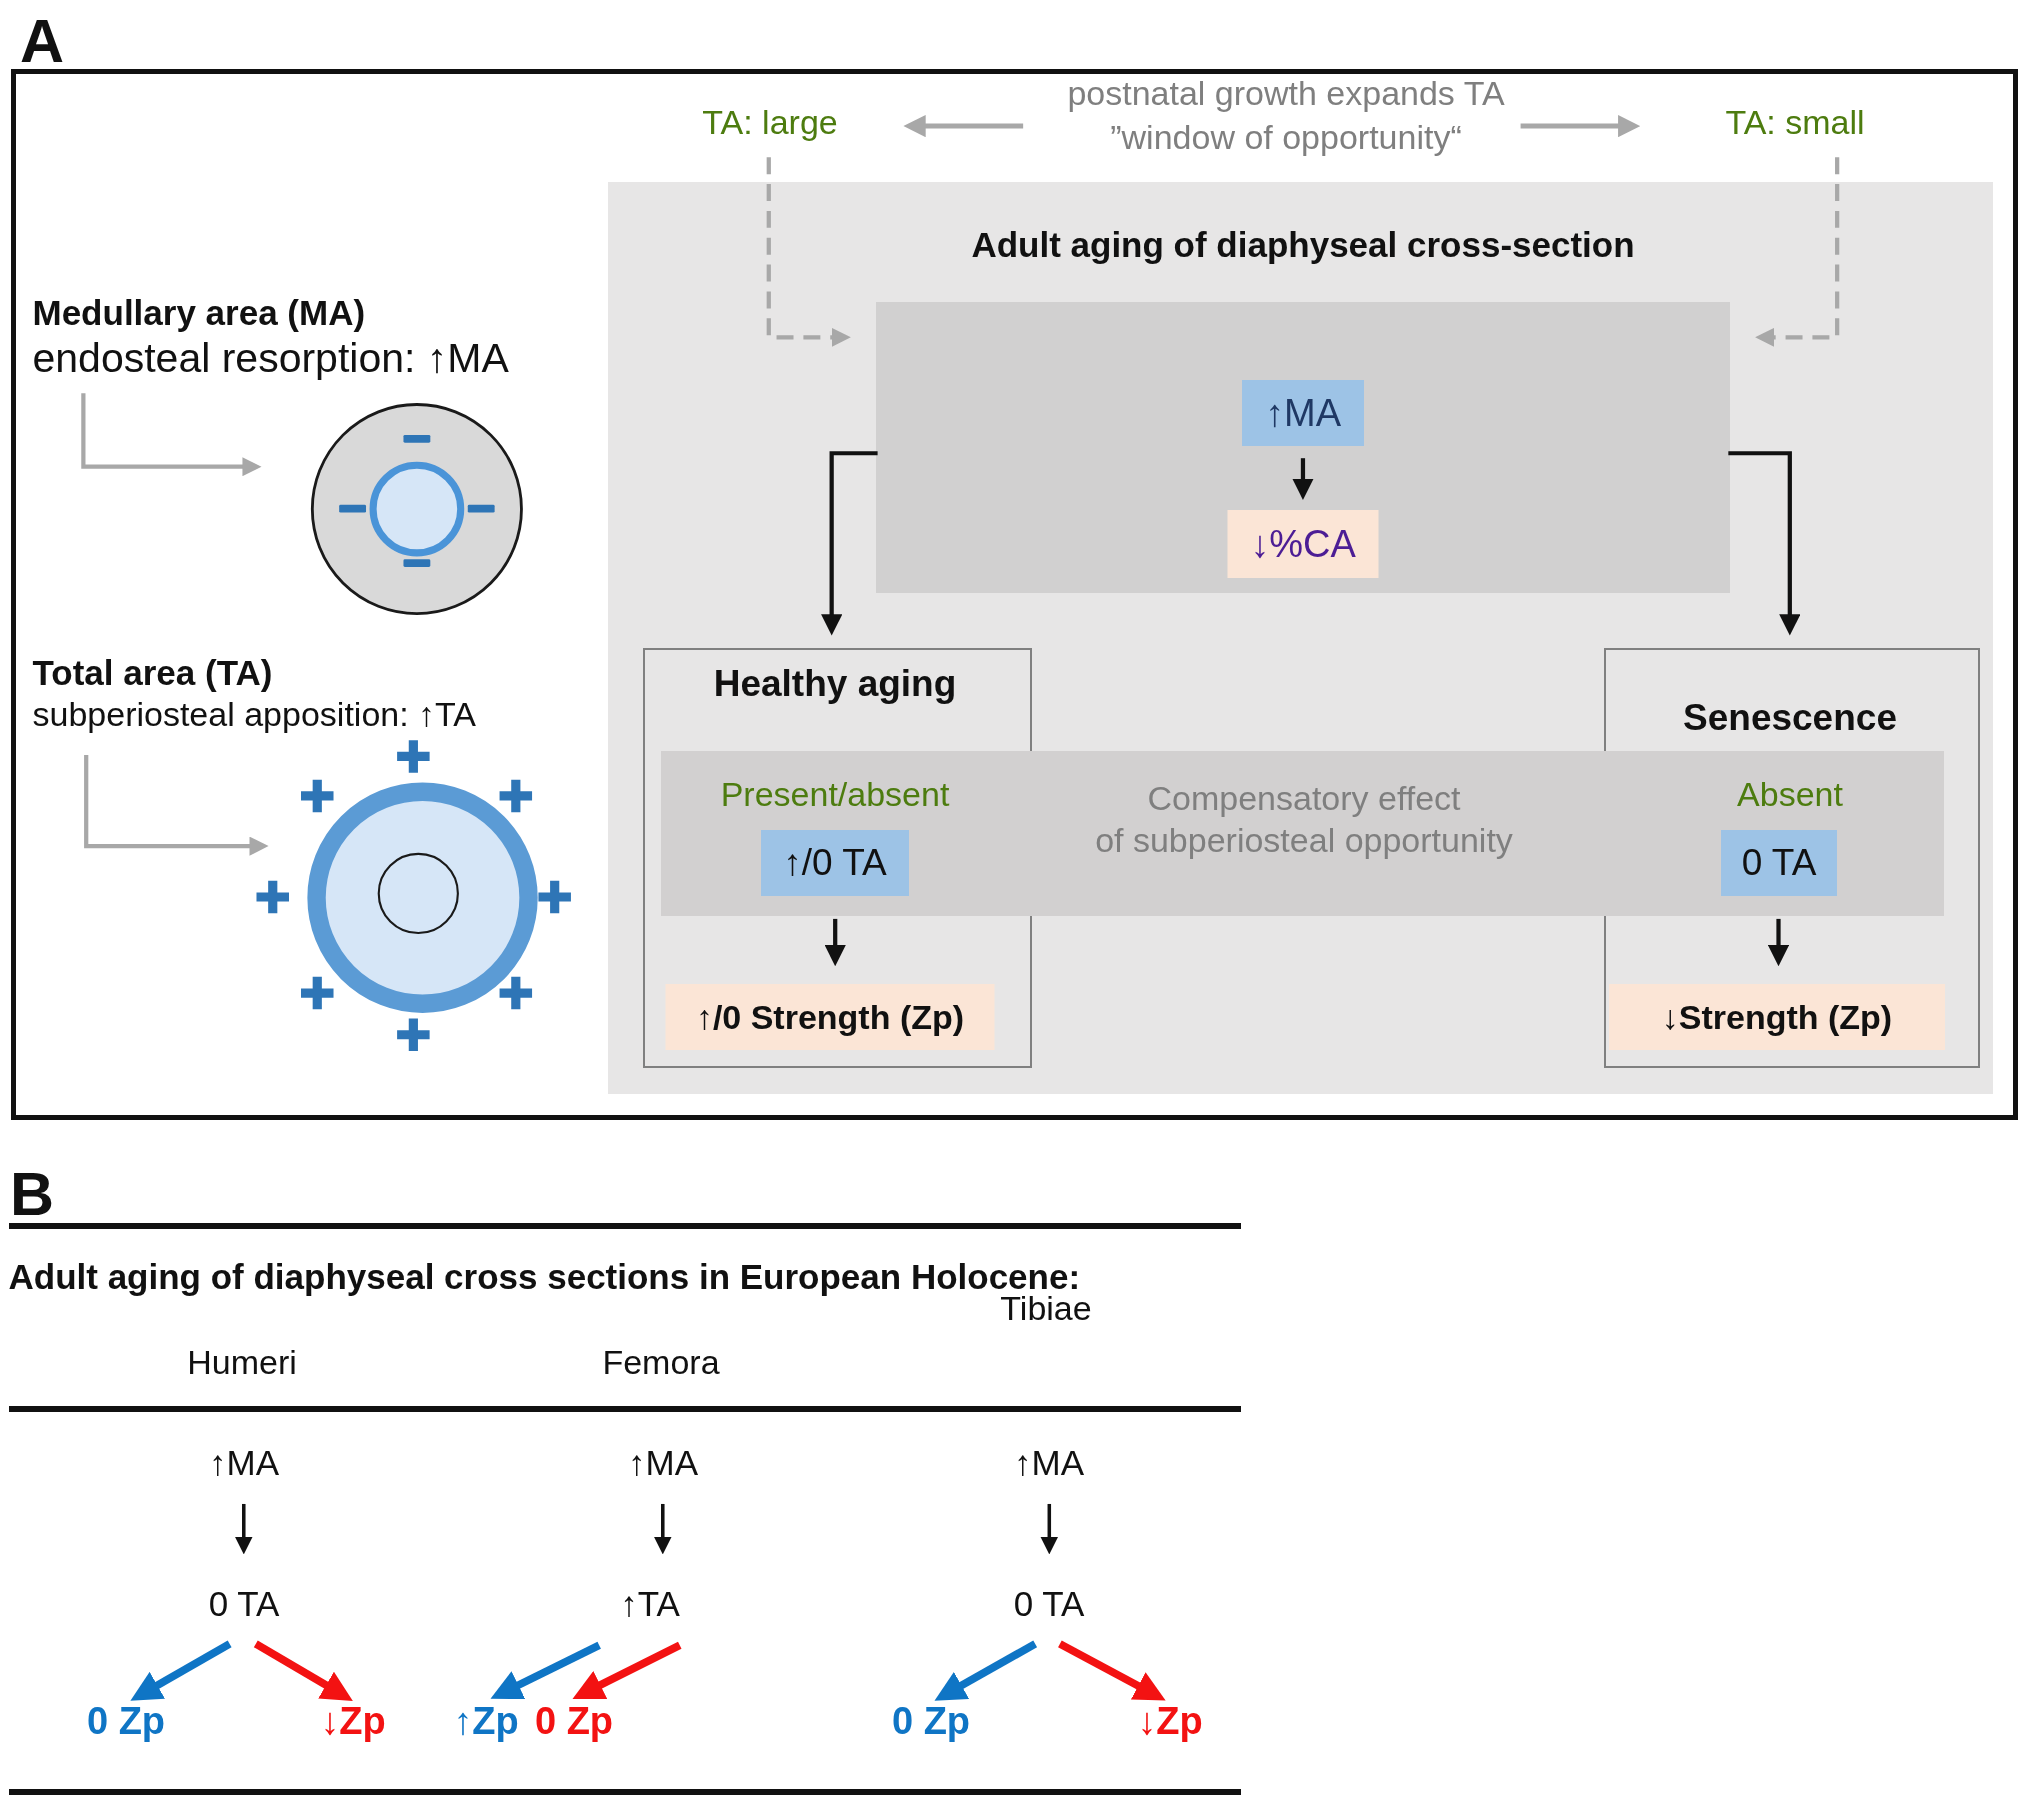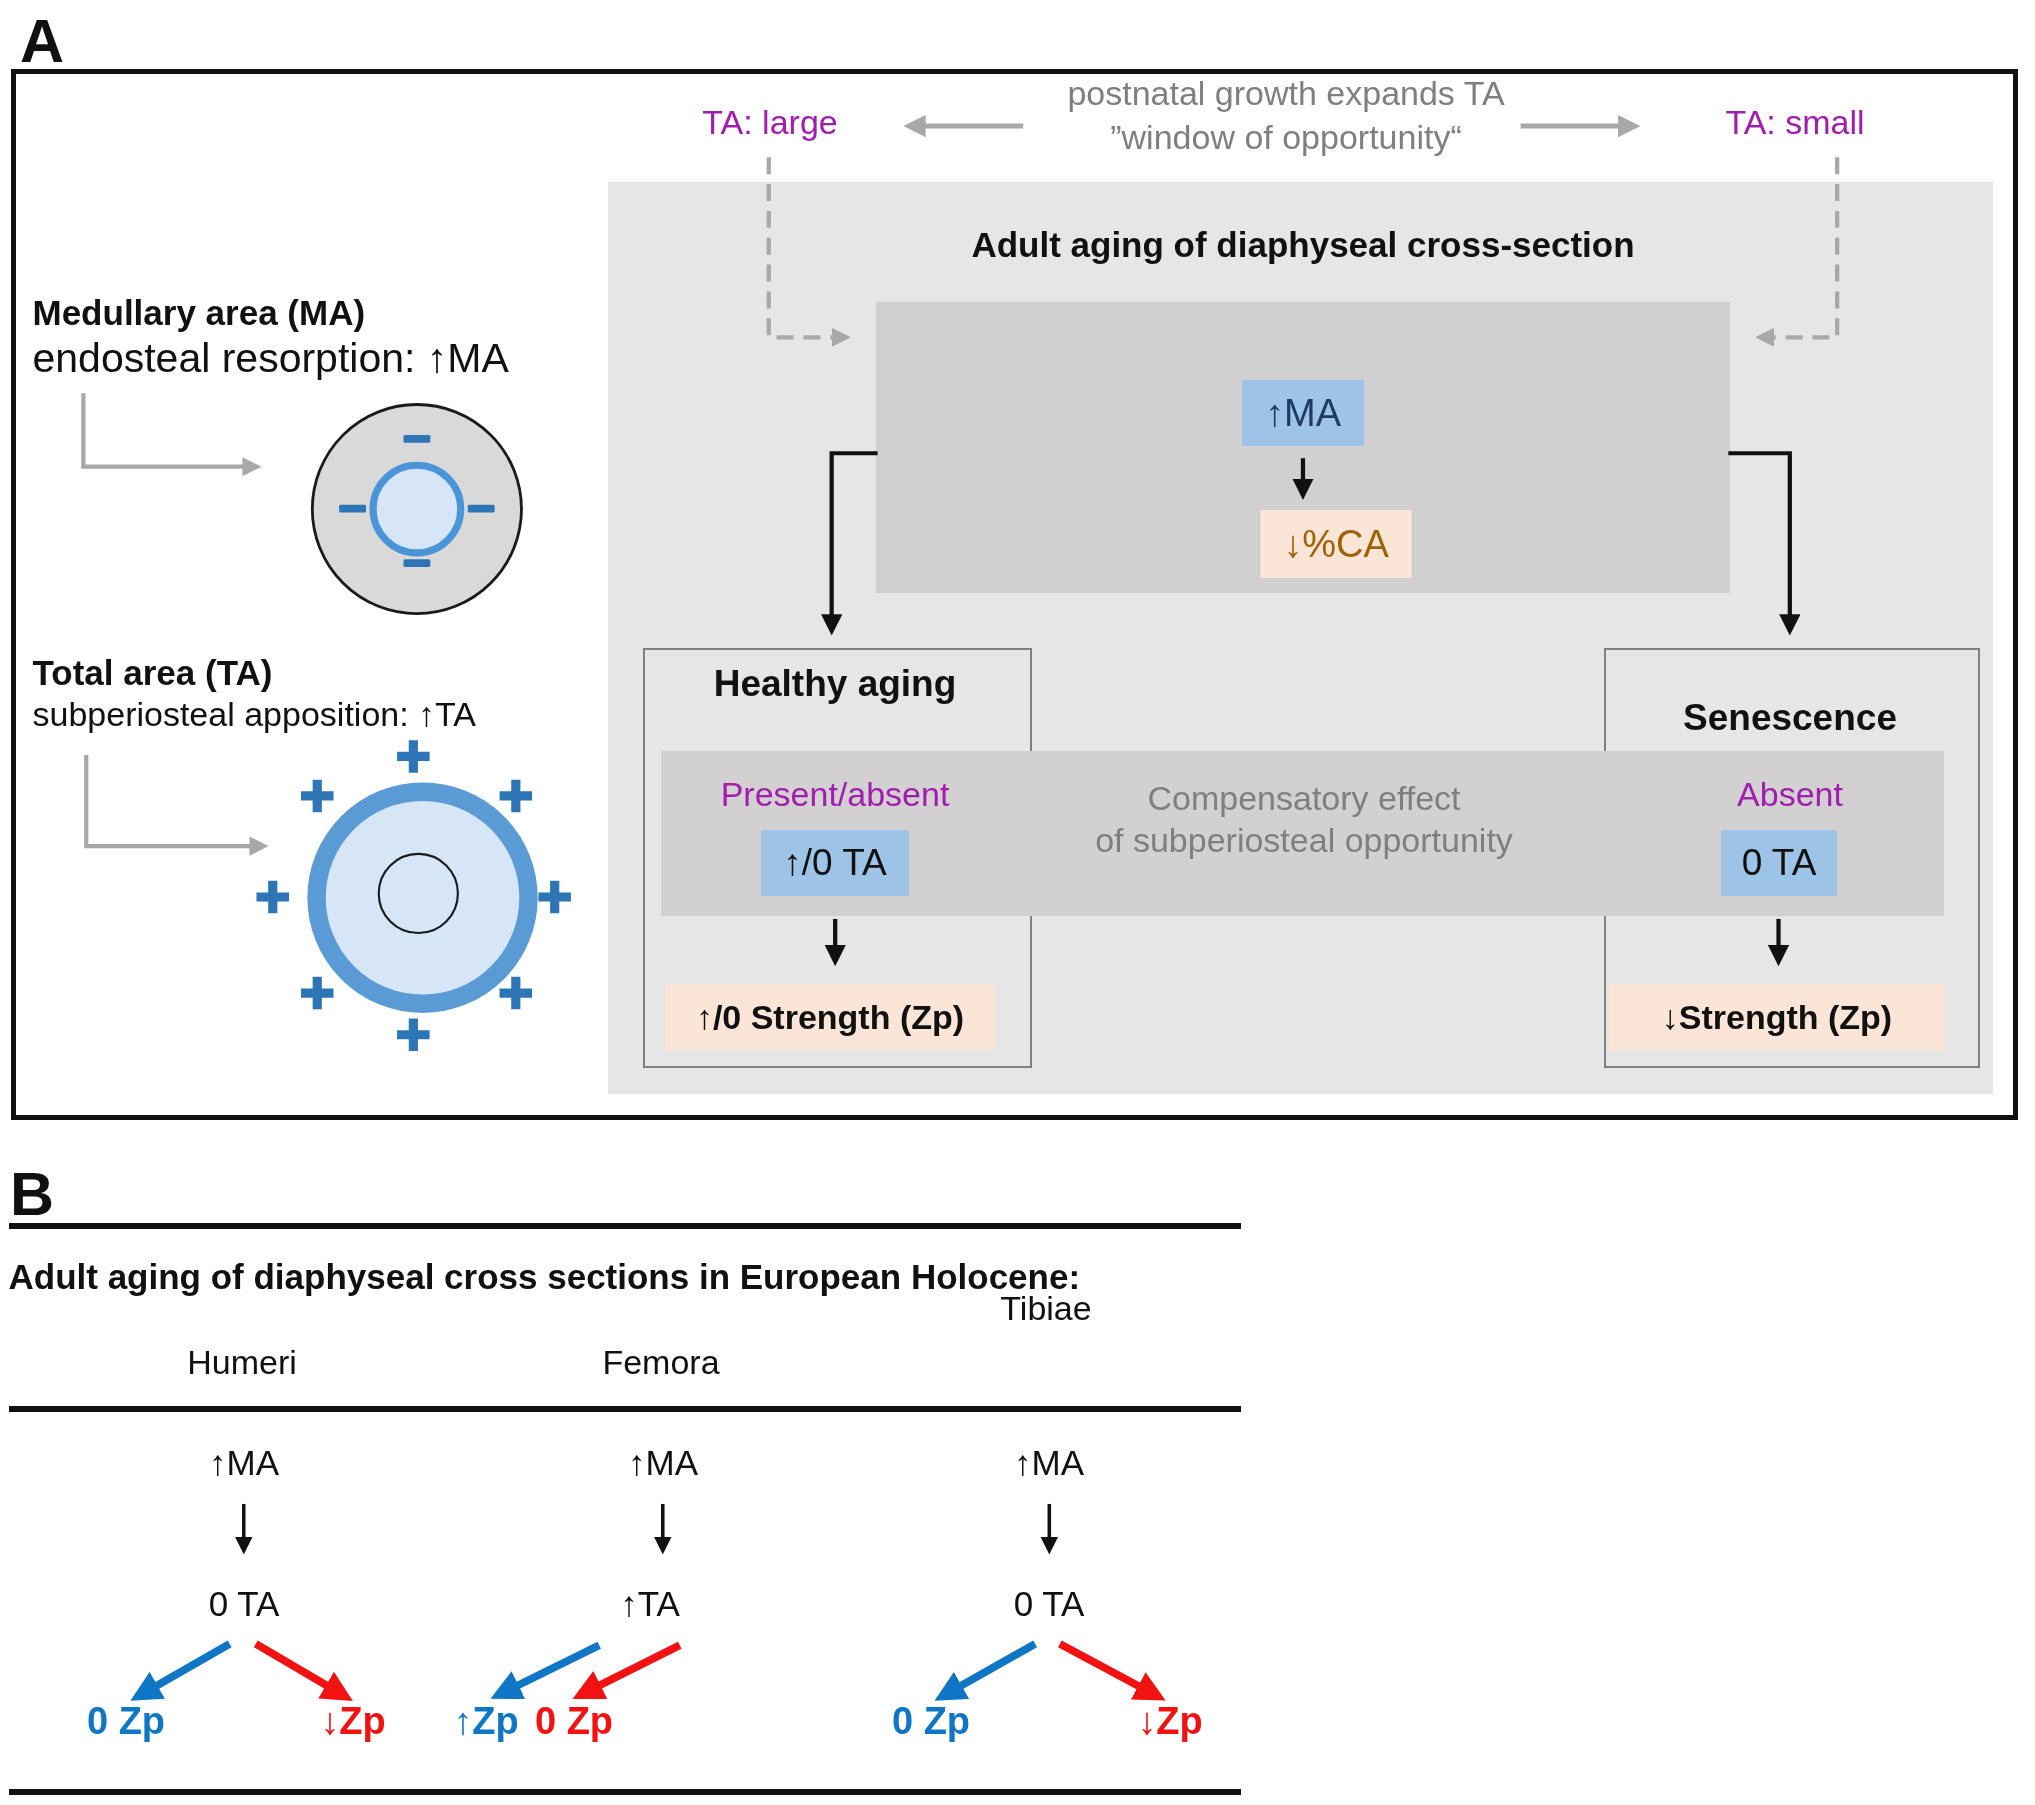--- a/index.html
+++ b/index.html
@@ -2,32 +2,32 @@
 <html style="font-size:11.3px"><head>
 <meta charset="utf-8">
 <style>
   html,body{margin:0;padding:0;background:#ffffff;}
   #canvas{position:relative;width:2035px;height:1806px;background:#ffffff;
           font-family:"Liberation Sans", sans-serif;color:#111;overflow:hidden;}
   .abs{position:absolute;white-space:nowrap;}
   .cx{transform:translateX(-50%);}
   .panel-label{font-size:61px;font-weight:bold;color:#111;}
   .gray-note{color:#7f7f7f;font-size:34px;line-height:44px;text-align:center;}
-  .gray-text{color:#a21caf;font-size:34px;}
+  .gray-text{color:#4d7c0f;font-size:34px;}
   .bold-title{font-size:35px;font-weight:bold;color:#111;}
   .frameA{border:5px solid #111;background:#ffffff;}
   .light-bg{background:#e7e6e6;}
   .dark-box{background:#d1d0d0;}
   .band{background:#d2d0d0;}
   .outcome-box{border:2.8px solid #808080;}
   .chip{position:absolute;display:flex;align-items:center;justify-content:center;
         transform:translateX(-50%);font-size:37px;}
   .chip-blue{background:#9dc3e6;color:#111;}
   .chip-blue-navy{background:#9dc3e6;color:#1f3864;font-size:38px;}
-  .chip-pink{background:#fbe5d6;color:#a16207;margin-left:33px;}
+  .chip-pink{background:#fbe5d6;color:#4c1d95;}
   .chip-pink-bold{background:#fbe5d6;color:#111;font-weight:bold;font-size:34px;}
   .hline{background:#111;height:6.4px;}
   .b-col{font-size:34px;color:#111;text-align:center;}
   .b-node{font-size:35px;color:#111;text-align:center;}
   .zp{font-size:38px;font-weight:bold;text-align:right;}
   .zp-blue{color:#0f75c5;}
   .zp-red{color:#f31212;}
   svg.overlay{position:absolute;left:0;top:0;pointer-events:none;}
 </style>
 </head>

